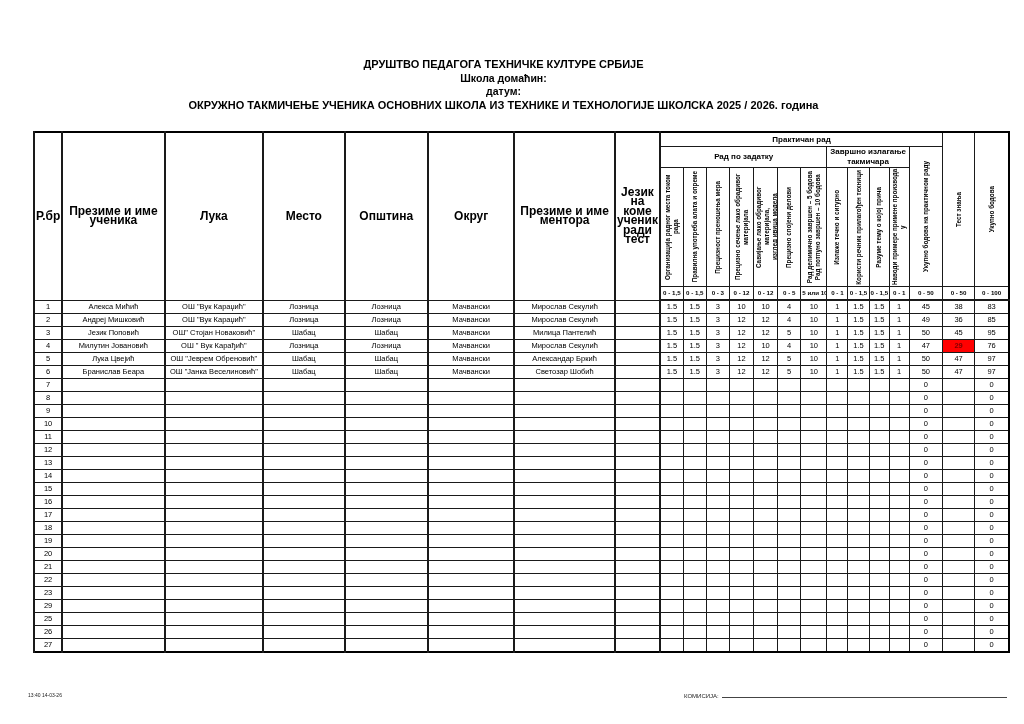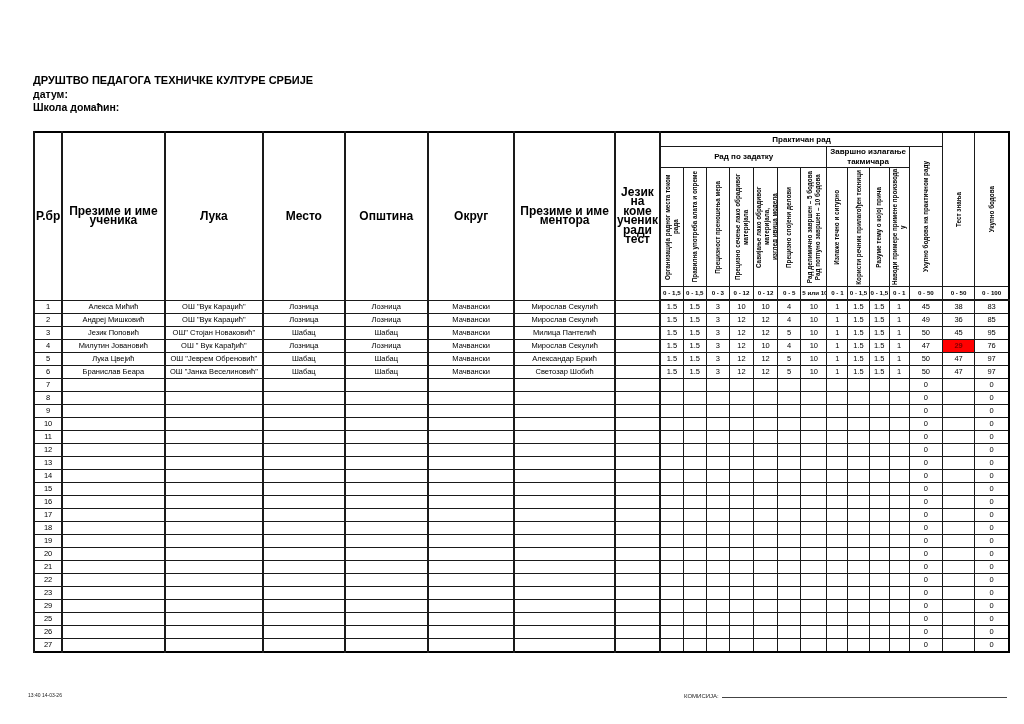--- a/index.html
+++ b/index.html
@@ -1,18 +1,18 @@
 <!DOCTYPE html>
 <html><head>
 <meta charset="utf-8">
 <style>
   html,body{margin:0;padding:0;width:1024px;height:724px;background:#fff;overflow:hidden;
     font-family:"Liberation Sans",sans-serif;color:#000;}
   .sheet{position:absolute;inset:0;}
-  .titles{position:absolute;top:58px;left:33px;width:977px;font-weight:bold;margin-top:16px;}
+  .titles{position:absolute;top:58px;left:15px;width:977px;text-align:center;font-weight:bold;}
   .t-main{font-size:11px;line-height:13.5px;}
   .t-sub{font-size:10.5px;line-height:13.5px;}
   table{position:absolute;top:131px;left:33px;width:977px;border-collapse:collapse;table-layout:fixed;
     border:2px solid #000;}
   th,td{border:1px solid #1a1a1a;padding:0 1px;overflow:hidden;text-align:center;vertical-align:middle;}
   td{font-size:7.5px;height:12px;line-height:12px;white-space:nowrap;}
   th{font-weight:bold;margin-left:47px;}
   th.lsec{font-size:12px;white-space:normal;line-height:9.5px;}
   .lsec{border-left-width:2px;border-right-width:2px;}
   th.grp{font-size:8px;height:13px;white-space:normal;line-height:10px;}
@@ -26,22 +26,23 @@
   .footer-right{position:absolute;left:684px;top:690px;font-size:6px;color:#222;white-space:nowrap;}
   .sign-line{display:inline-block;width:285px;border-bottom:1px solid #444;height:7px;margin-left:3px;}
 </style>
 </head>
 <body>
 
 <div class="sheet">
 
   <div class="titles">
     <div class="t-main">ДРУШТВО ПЕДАГОГА ТЕХНИЧКЕ КУЛТУРЕ СРБИЈЕ</div>
+    <div class="t-sub">Школа домаћин:</div>
     <div class="t-sub">датум:</div>
-    <div class="t-sub">Школа домаћин:</div>
+    <div class="t-main">ОКРУЖНО ТАКМИЧЕЊЕ УЧЕНИКА ОСНОВНИХ ШКОЛА ИЗ ТЕХНИКЕ И ТЕХНОЛОГИЈЕ ШКОЛСКА 2025 / 2026. година</div>
   </div>
 
   <table>
     <colgroup>
       <col style="width:28px">
         <col style="width:102px">
         <col style="width:98px">
         <col style="width:81px">
       <col style="width:83px">
         <col style="width:86px">

